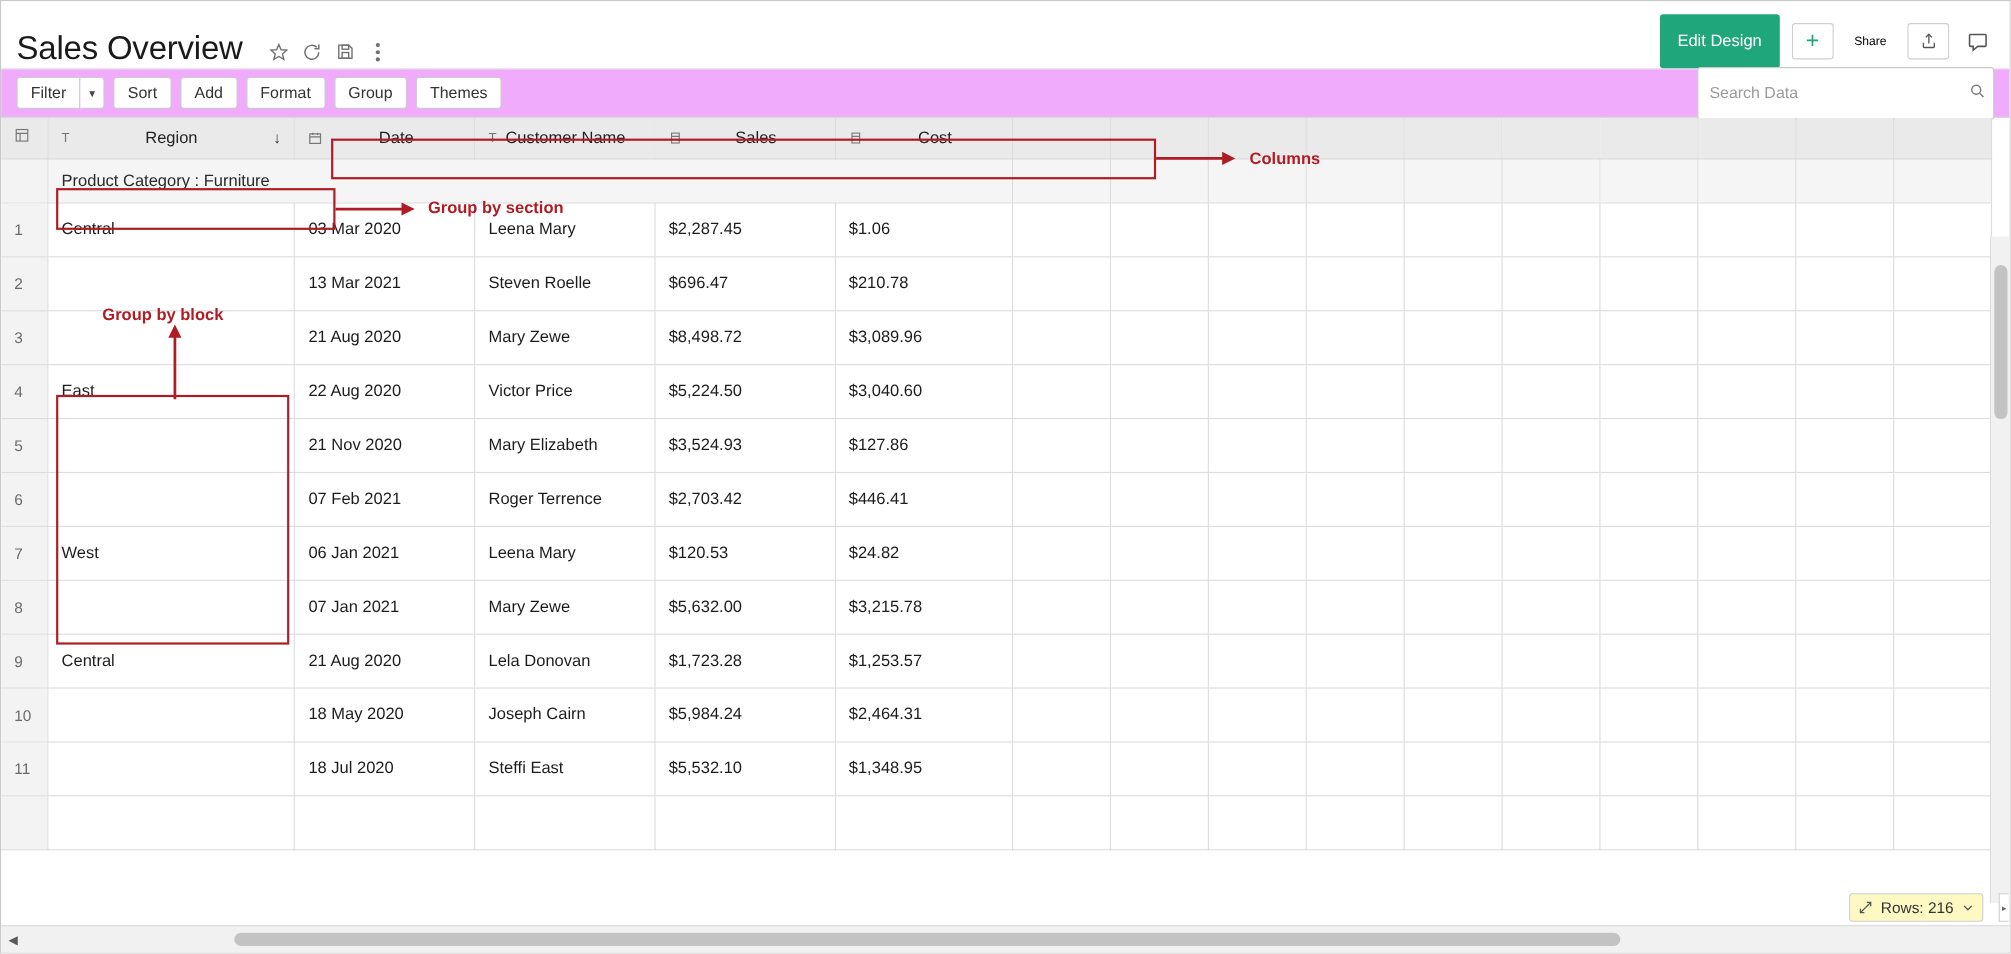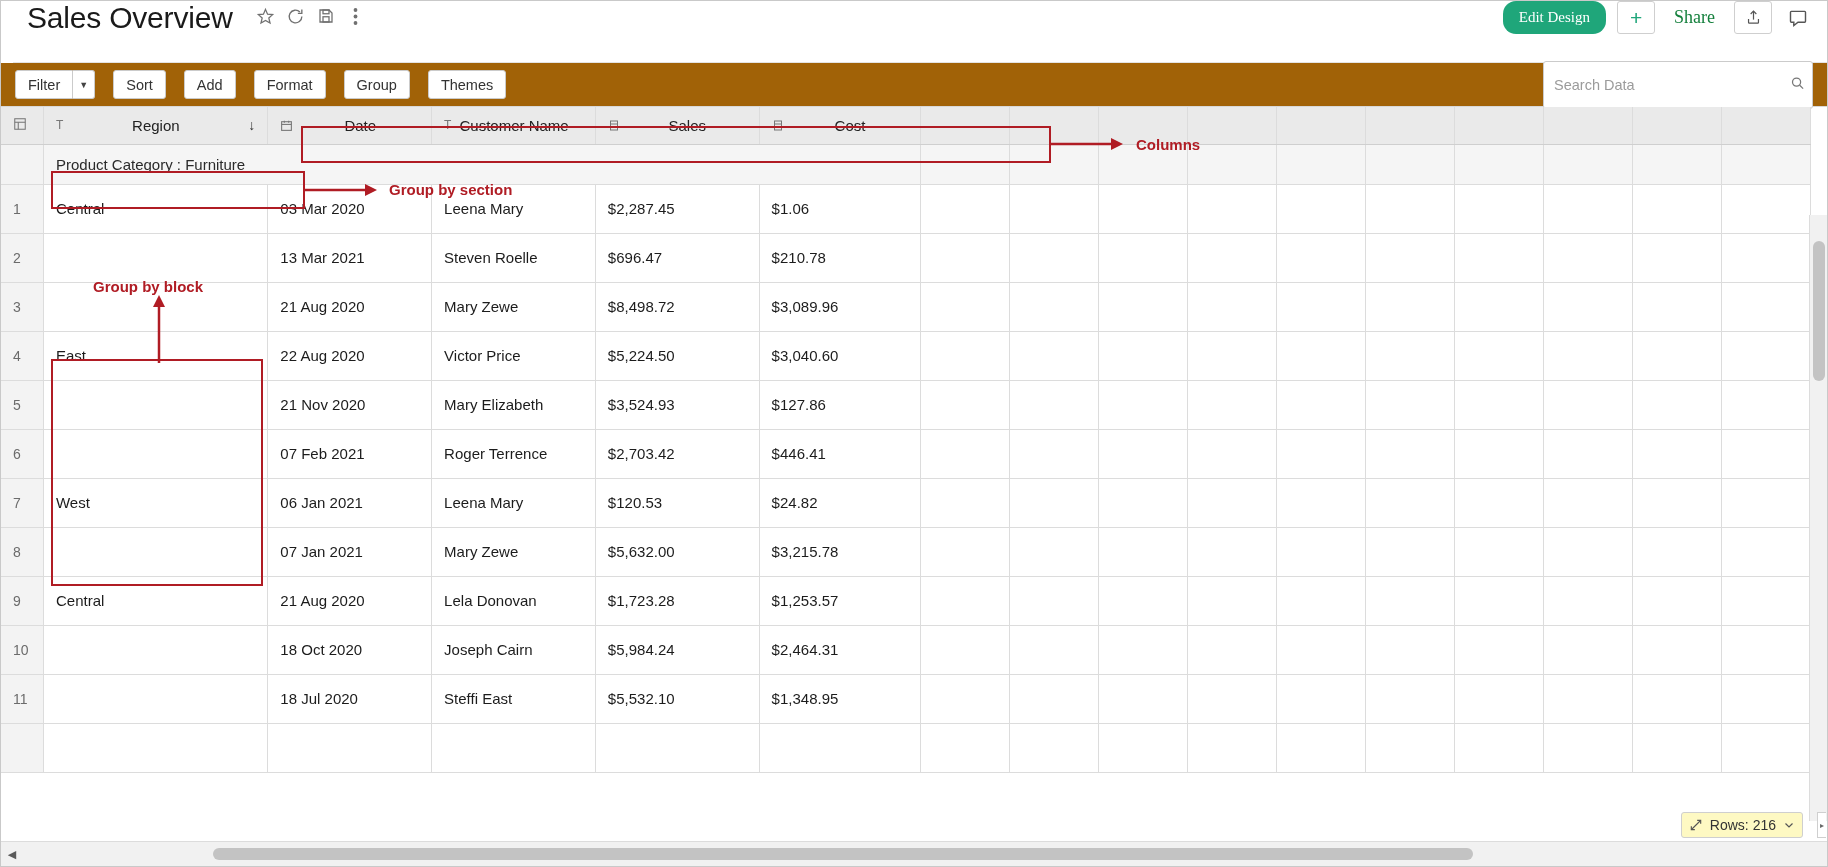--- a/index.html
+++ b/index.html
@@ -15,24 +15,23 @@
     background: #ffffff;
     overflow: hidden;
     border: 1px solid #c9c9c9;
   }
 
   
   .header {
     position: relative;
     height: 62px;
     display: flex;
-    align-items: flex-start;
+    align-items: flex-end;
     padding: 0 14px;
     border-bottom: 1px solid #e3e3e3;
-    margin-left: 12px;
   }
   .title {
     font-size: 30px;
     color: #1a1a1a;
     font-weight: 400;
     letter-spacing: -0.2px;
     margin-right: 18px;
   }
   .hdr-icon {
     width: 30px; height: 30px;
@@ -46,47 +45,47 @@
   .header-right {
     margin-left: auto;
     display: flex;
     align-items: center;
     gap: 11px;
   }
   .btn-edit {
     background: #1fa67a;
     color: #ffffff;
     border: none;
-    border-radius: 13px;
-    height: 33px;
+    border-radius: 3px;
+    height: 49px;
     padding: 0 16px;
     font-size: 15px;
-    font-family: Liberation Serif, serif;
+    font-family: Liberation Sans, sans-serif;
     cursor: pointer;
   }
   .btn-plus {
     width: 38px; height: 33px;
     border: 1px solid #cfcfcf;
     border-radius: 3px;
     background: #fff;
     color: #1fa67a;
     font-size: 21px;
     line-height: 1;
     display: flex; align-items: center; justify-content: center;
     cursor: pointer;
   }
   .btn-share {
     background: #fff;
     border: none;
-    font-size: 18px;
-    color: #15803d;
+    font-size: 11px;
+    color: #000000;
     padding: 0 8px;
     height: 33px;
     cursor: pointer;
-    font-family: Liberation Serif, serif;
+    font-family: Liberation Sans, sans-serif;
   }
   .btn-sq {
     width: 38px; height: 33px;
     border: 1px solid #cfcfcf;
     border-radius: 3px;
     background: #fff;
     color: #555;
     display: flex; align-items: center; justify-content: center;
     cursor: pointer;
   }
@@ -98,22 +97,21 @@
   }
 
   
   .toolbar {
     position: relative;
     height: 44px;
     display: flex;
     align-items: center;
     padding: 0 14px;
     border-bottom: 1px solid #d8d8d8;
-    background: #a16207;
-    gap: 10px;
+    background: #f0abfc;
   }
   .tb-btn {
     height: 29px;
     border: 1px solid #cbcbcb;
     background: #fff;
     border-radius: 3px;
     font-size: 14.5px;
     color: #333;
     padding: 0 12px;
     margin-right: 8px;
@@ -669,21 +667,21 @@
             <td class="empty-cell"></td>
           <td class="empty-cell"></td>
             <td class="empty-cell"></td>
           <td class="empty-cell"></td>
             <td class="empty-cell"></td>
         </tr>
 
         <tr>
           <td class="rownum">10</td>
           <td class="region-cell"></td>
-          <td>18 Oct 2020</td>
+          <td>18 May 2020</td>
           <td>Joseph Cairn</td>
           <td class="num">$5,984.24</td>
           <td class="num">$2,464.31</td>
           <td class="empty-cell"></td>
             <td class="empty-cell"></td>
           <td class="empty-cell"></td>
             <td class="empty-cell"></td>
           <td class="empty-cell"></td>
             <td class="empty-cell"></td>
           <td class="empty-cell"></td>

